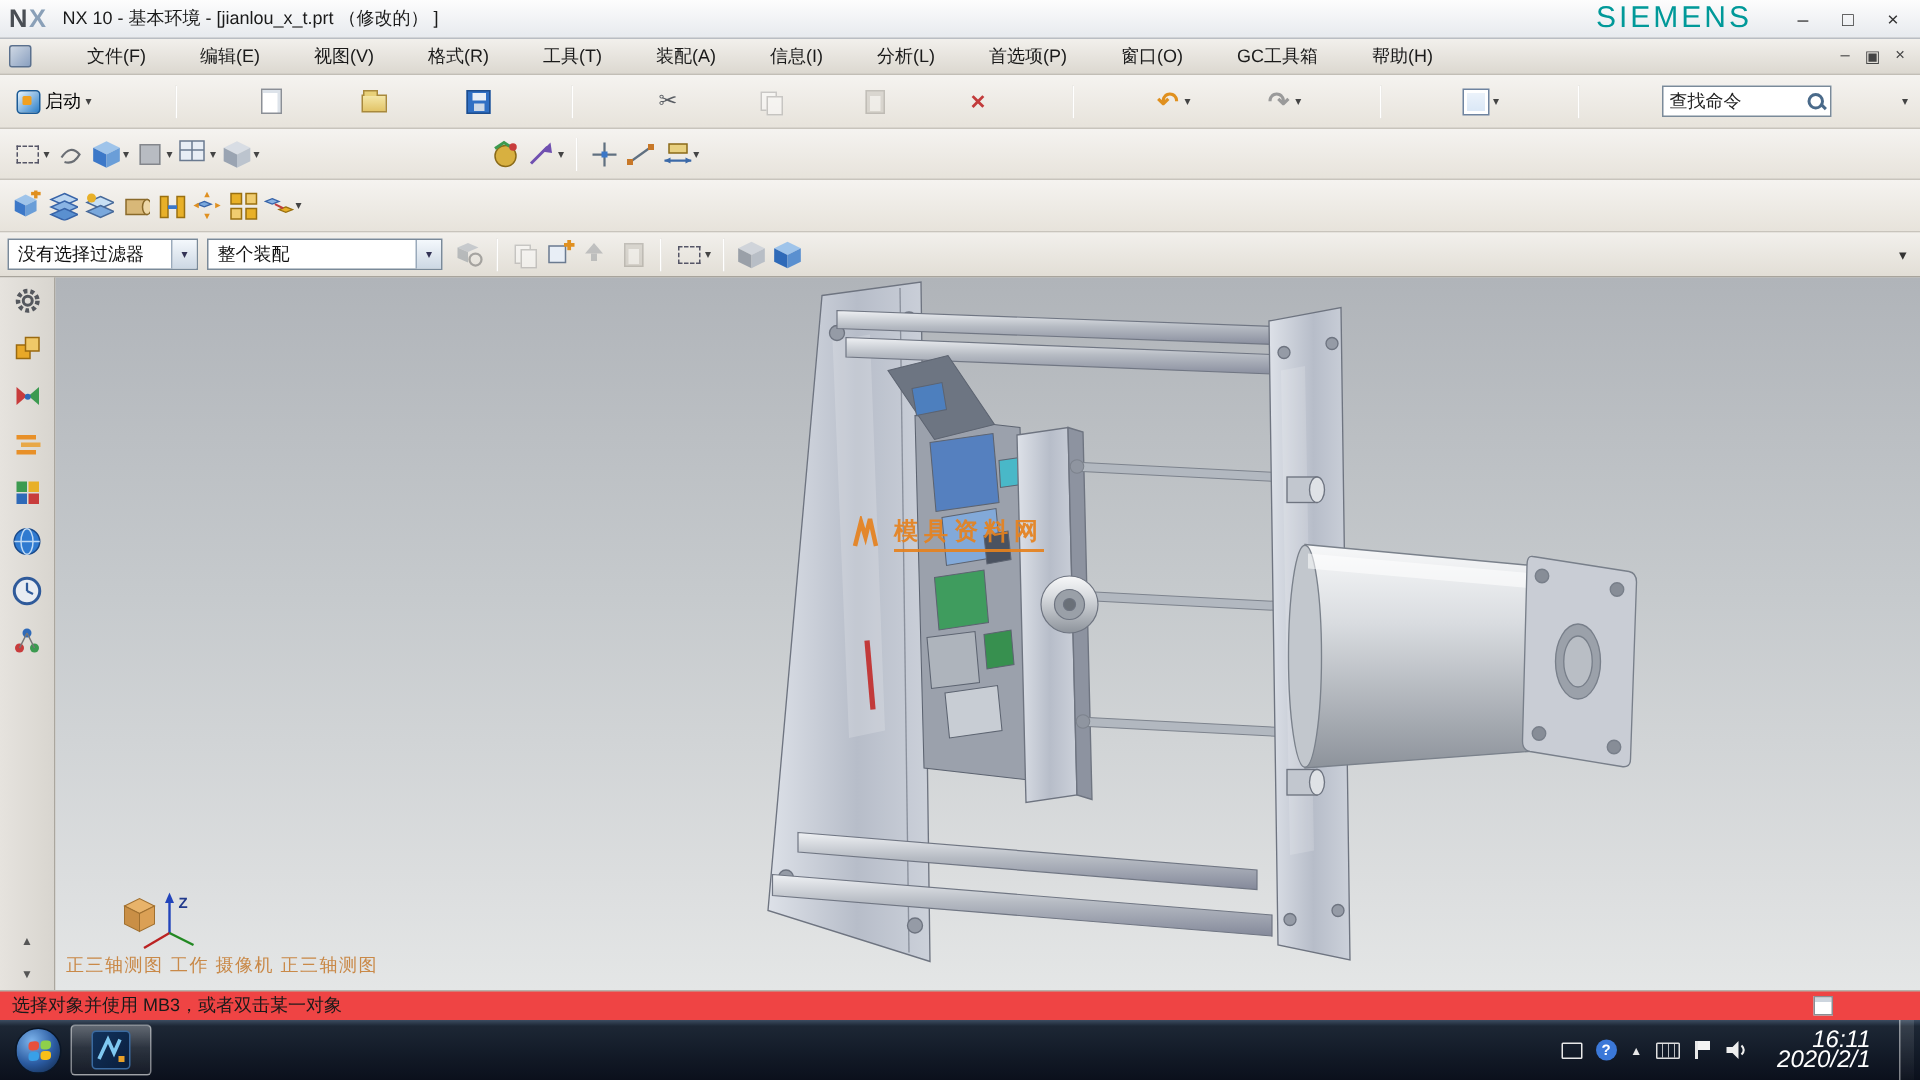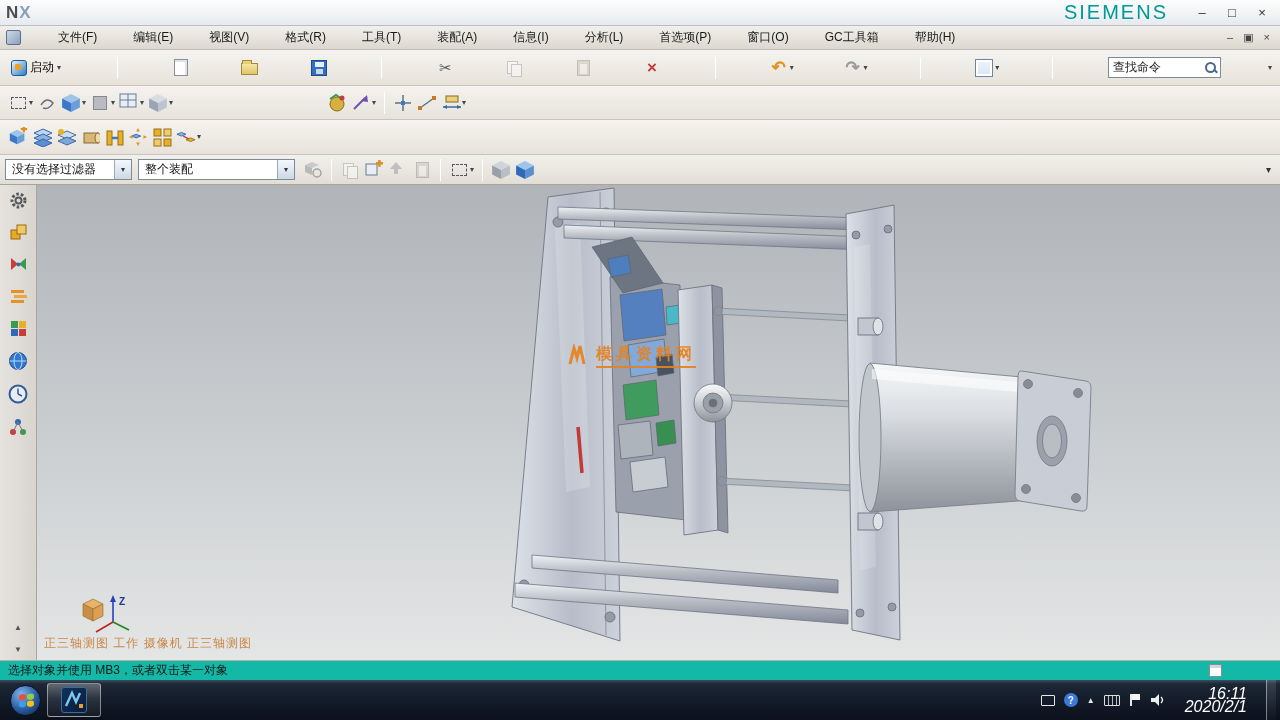--- a/index.html
+++ b/index.html
@@ -90,21 +90,21 @@
   .viewport { flex:1 1 auto; position:relative; overflow:hidden;
     background:linear-gradient(180deg,#b0b4b9 0%, #c6cacd 45%, #dcdedf 85%, #e4e6e6 100%); }
   .model-svg { position:absolute; left:423px; top:2px; }
   .watermark { position:absolute; left:529px; top:159px; display:flex; align-items:center; gap:6px;
     color:#e6821e; opacity:.92; }
   .wm-text { font-size:16px; font-weight:bold; letter-spacing:4px; border-bottom:2px solid #e6821e; padding-bottom:1px; }
   .triad { position:absolute; left:40px; top:405px; }
   .view-status { position:absolute; left:7px; top:450px; color:#c98948; font-size:12px; letter-spacing:1px; }
 
   
-  .statusbar { height:20px; flex:0 0 20px; background:#14b8a6; border-top:1px solid #b5b1a9;
+  .statusbar { height:20px; flex:0 0 20px; background:#ef4444; border-top:1px solid #b5b1a9;
     display:flex; align-items:center; padding:0 8px; position:relative; }
   .status-msg { color:#1a1a1a; }
   .status-ic { position:absolute; right:58px; top:3px; width:13px; height:13px; background:#fff; border:1px solid #8a8e94;
     box-shadow:inset 0 3px 0 #cdd5de; }
 
   
   .taskbar { height:40px; flex:0 0 40px; display:flex; align-items:center;
     background:linear-gradient(180deg,#3c4c60 0%, #1d2735 10%, #131b28 55%, #0b101c 100%); padding:0 4px; }
   .orb { width:31px; height:31px; border-radius:50%; margin:0 6px;
     background:radial-gradient(circle at 35% 28%, #7db4ec, #2a5aa0 55%, #122848 95%);
@@ -134,20 +134,21 @@
 </head>
 <body>
 
 <div id="app">
 
   <div class="titlebar">
     <div class="nx-logo">
       <span class="logo-n">N</span>
       <span class="logo-x">X</span>
     </div>
+    <span class="title-text">NX 10 - 基本环境 - [jianlou_x_t.prt （修改的） ]</span>
     <span class="brand">SIEMENS</span>
     <div class="win-controls">
       <span class="wc">–</span>
       <span class="wc">□</span>
       <span class="wc">×</span>
     </div>
   </div>
 
   <div class="menubar">
     <div class="menu-doc-icon"></div>

